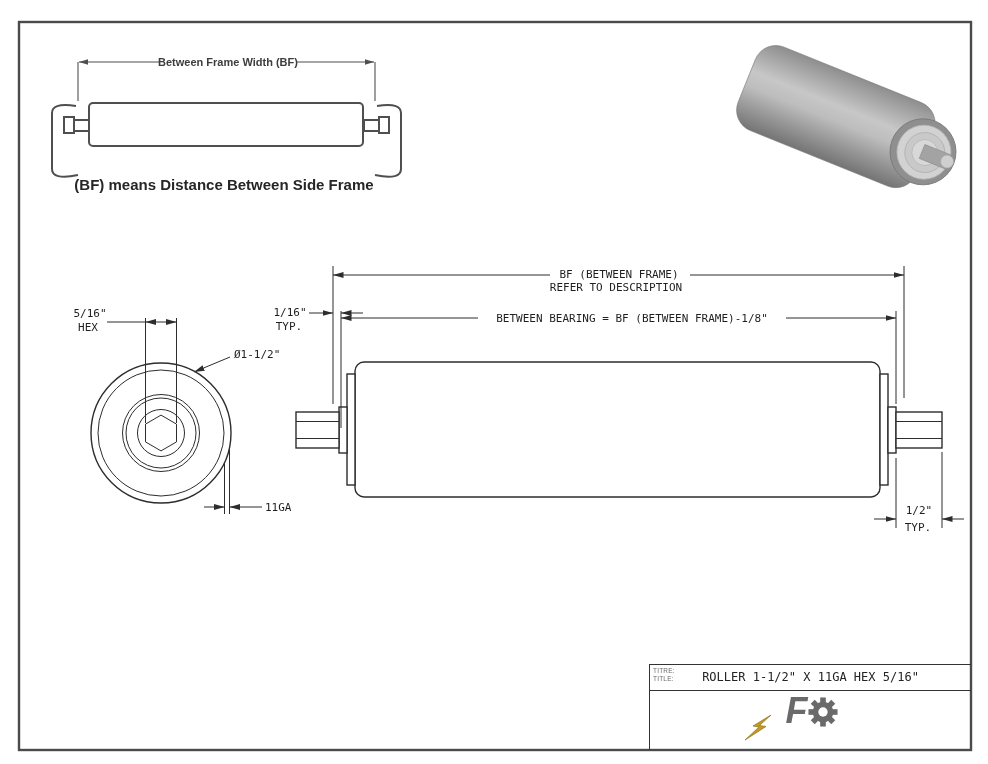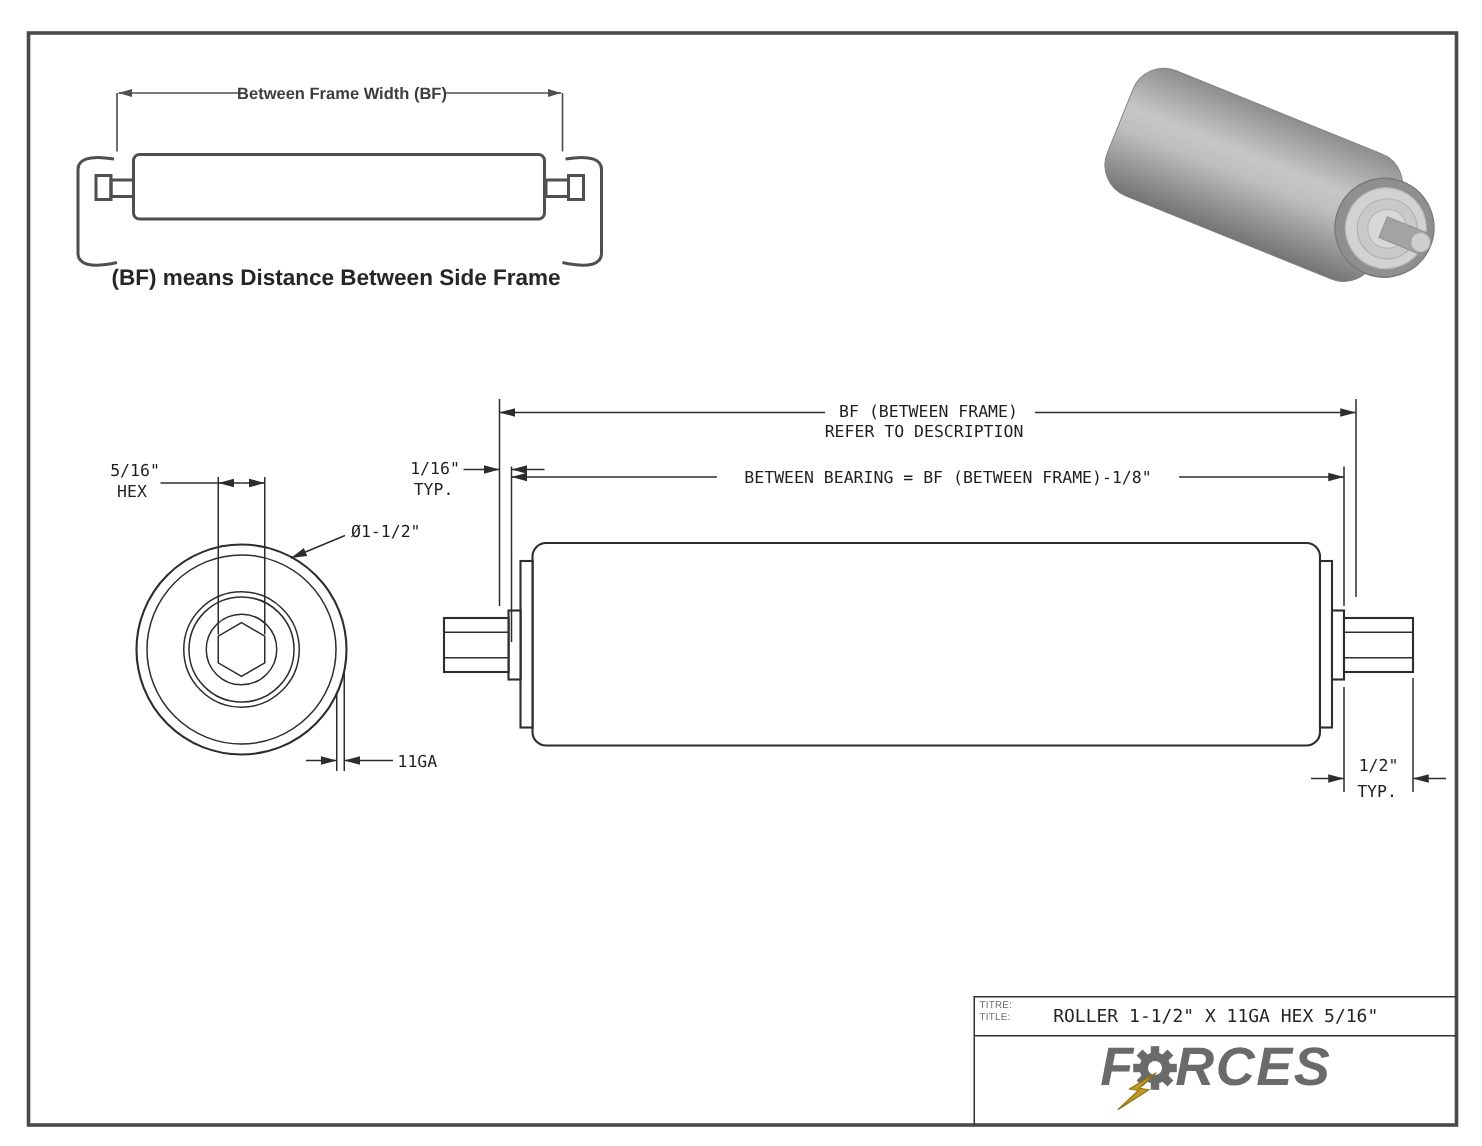--- a/index.html
+++ b/index.html
@@ -185,21 +185,20 @@
           <rect x="-3" y="-15.5" width="6" height="7" transform="rotate(90)"></rect>
           <rect x="-3" y="-15.5" width="6" height="7" transform="rotate(135)"></rect>
           <rect x="-3" y="-15.5" width="6" height="7" transform="rotate(180)"></rect>
           <rect x="-3" y="-15.5" width="6" height="7" transform="rotate(225)"></rect>
           <rect x="-3" y="-15.5" width="6" height="7" transform="rotate(270)"></rect>
           <rect x="-3" y="-15.5" width="6" height="7" transform="rotate(315)"></rect>
           <circle r="11"></circle>
         </g>
         <circle r="5" fill="#ffffff"></circle>
       </svg>
-        <span>RCES</span>
     </div>
     <svg class="logo-bolt" width="32" height="26" viewBox="0 0 32 26">
       <polygon points="26,0 8,11 14,12 0,25 21,11.5 14.5,10.5" fill="#c29b26" stroke="#8f7112" stroke-width="0.7"></polygon>
     </svg>
   </div>
 </div>
 
 
 
 

